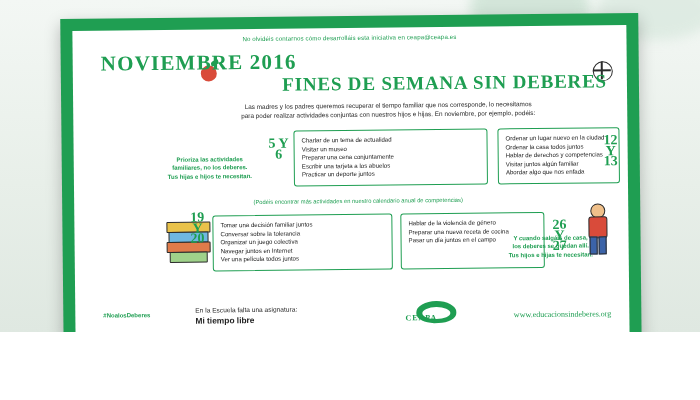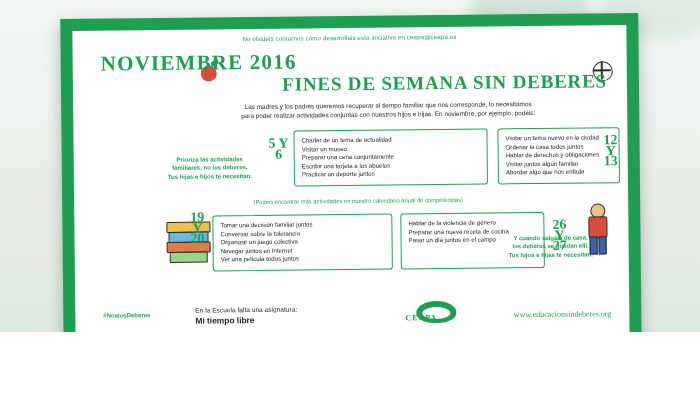--- a/index.html
+++ b/index.html
@@ -342,23 +342,23 @@
             <li>Charlar de un tema de actualidad</li>
             <li>Visitar un museo</li>
             <li>Preparar una cena conjuntamente</li>
             <li>Escribir una tarjeta a los abuelos</li>
             <li>Practicar un deporte juntos</li>
           </ul>
         </div>
 
         <div class="card" style="left:410px; top:6px; width:122px; height:56px;">
           <ul>
-            <li>Visitar un tema nuevo en la ciudad</li>
+            <li>Ordenar un lugar nuevo en la ciudad</li>
             <li>Ordenar la casa todos juntos</li>
-            <li>Hablar de derechos y obligaciones</li>
+            <li>Hablar de derechos y competencias</li>
             <li>Visitar juntos algún familiar</li>
             <li>Abordar algo que nos enfada</li>
           </ul>
         </div>
         <div class="daybox" style="left:512px; top:14px;">12 Y 13</div>
 
         <div class="mid-note">(Podéis encontrar más actividades en nuestro calendario anual de competencias)</div>
 
         <div class="daybox" style="left:98px; top:87px;">19 Y 20</div>
         <div class="card" style="left:124px; top:90px; width:180px; height:56px;">

